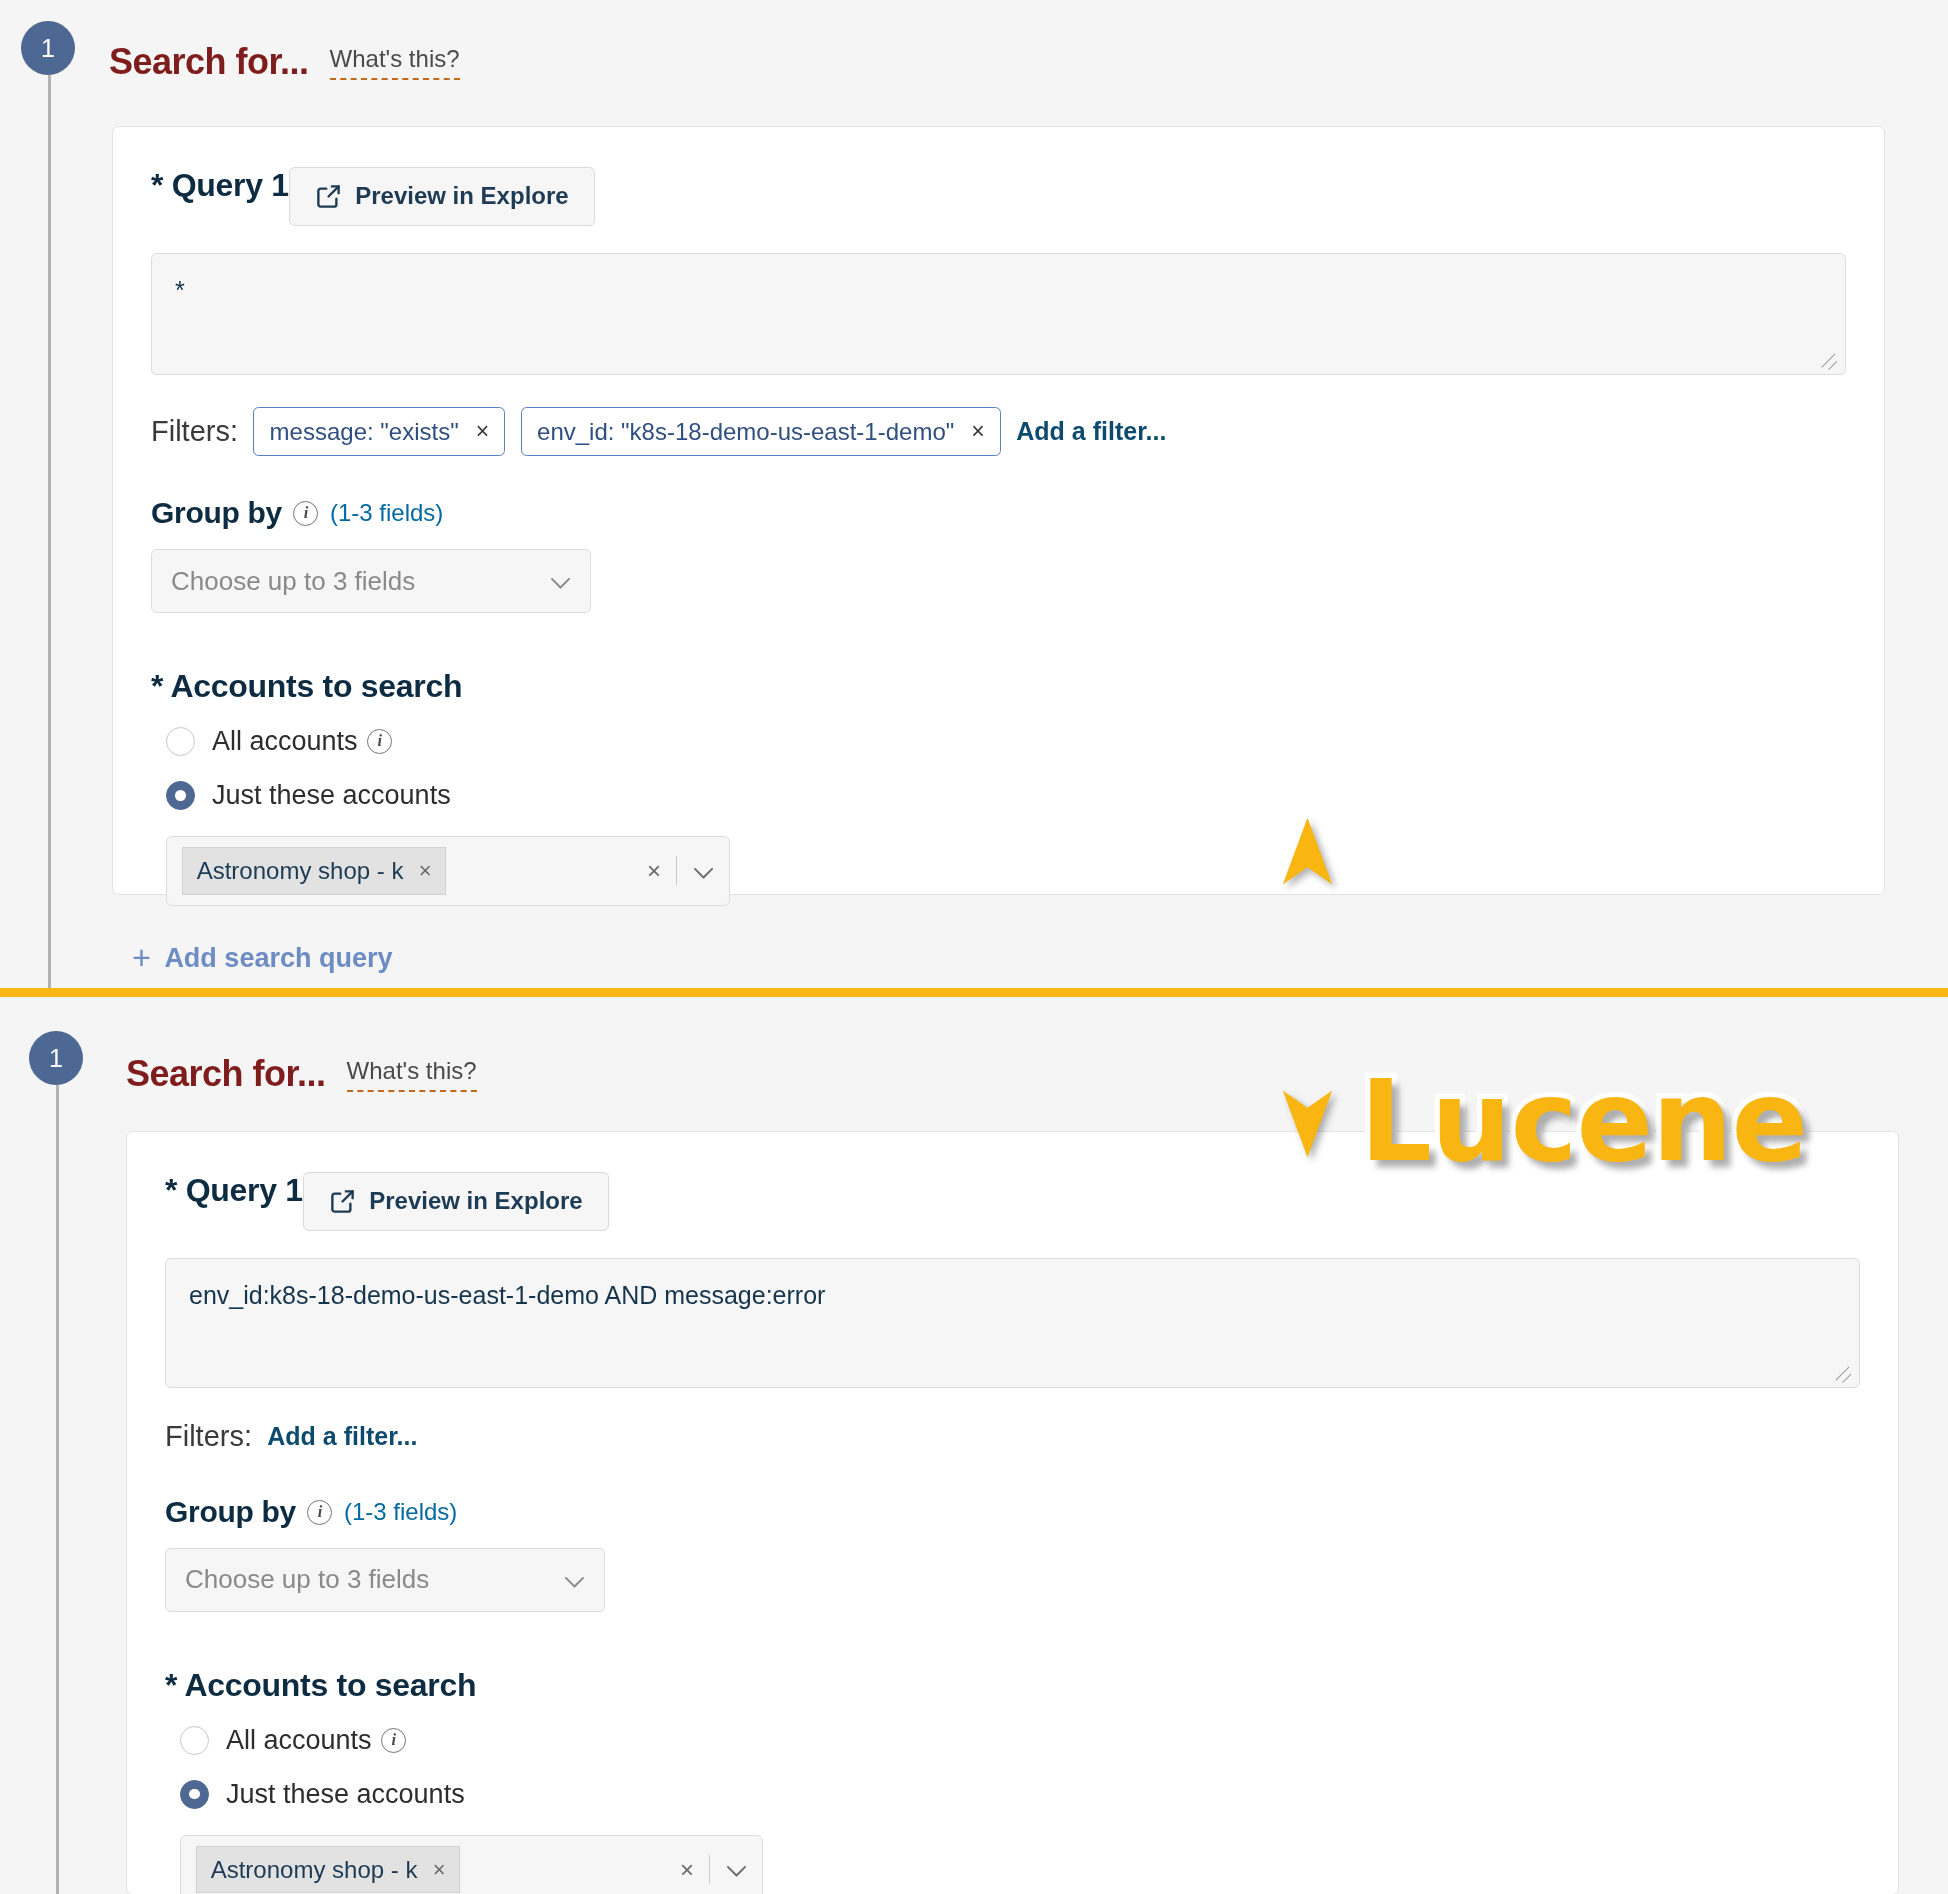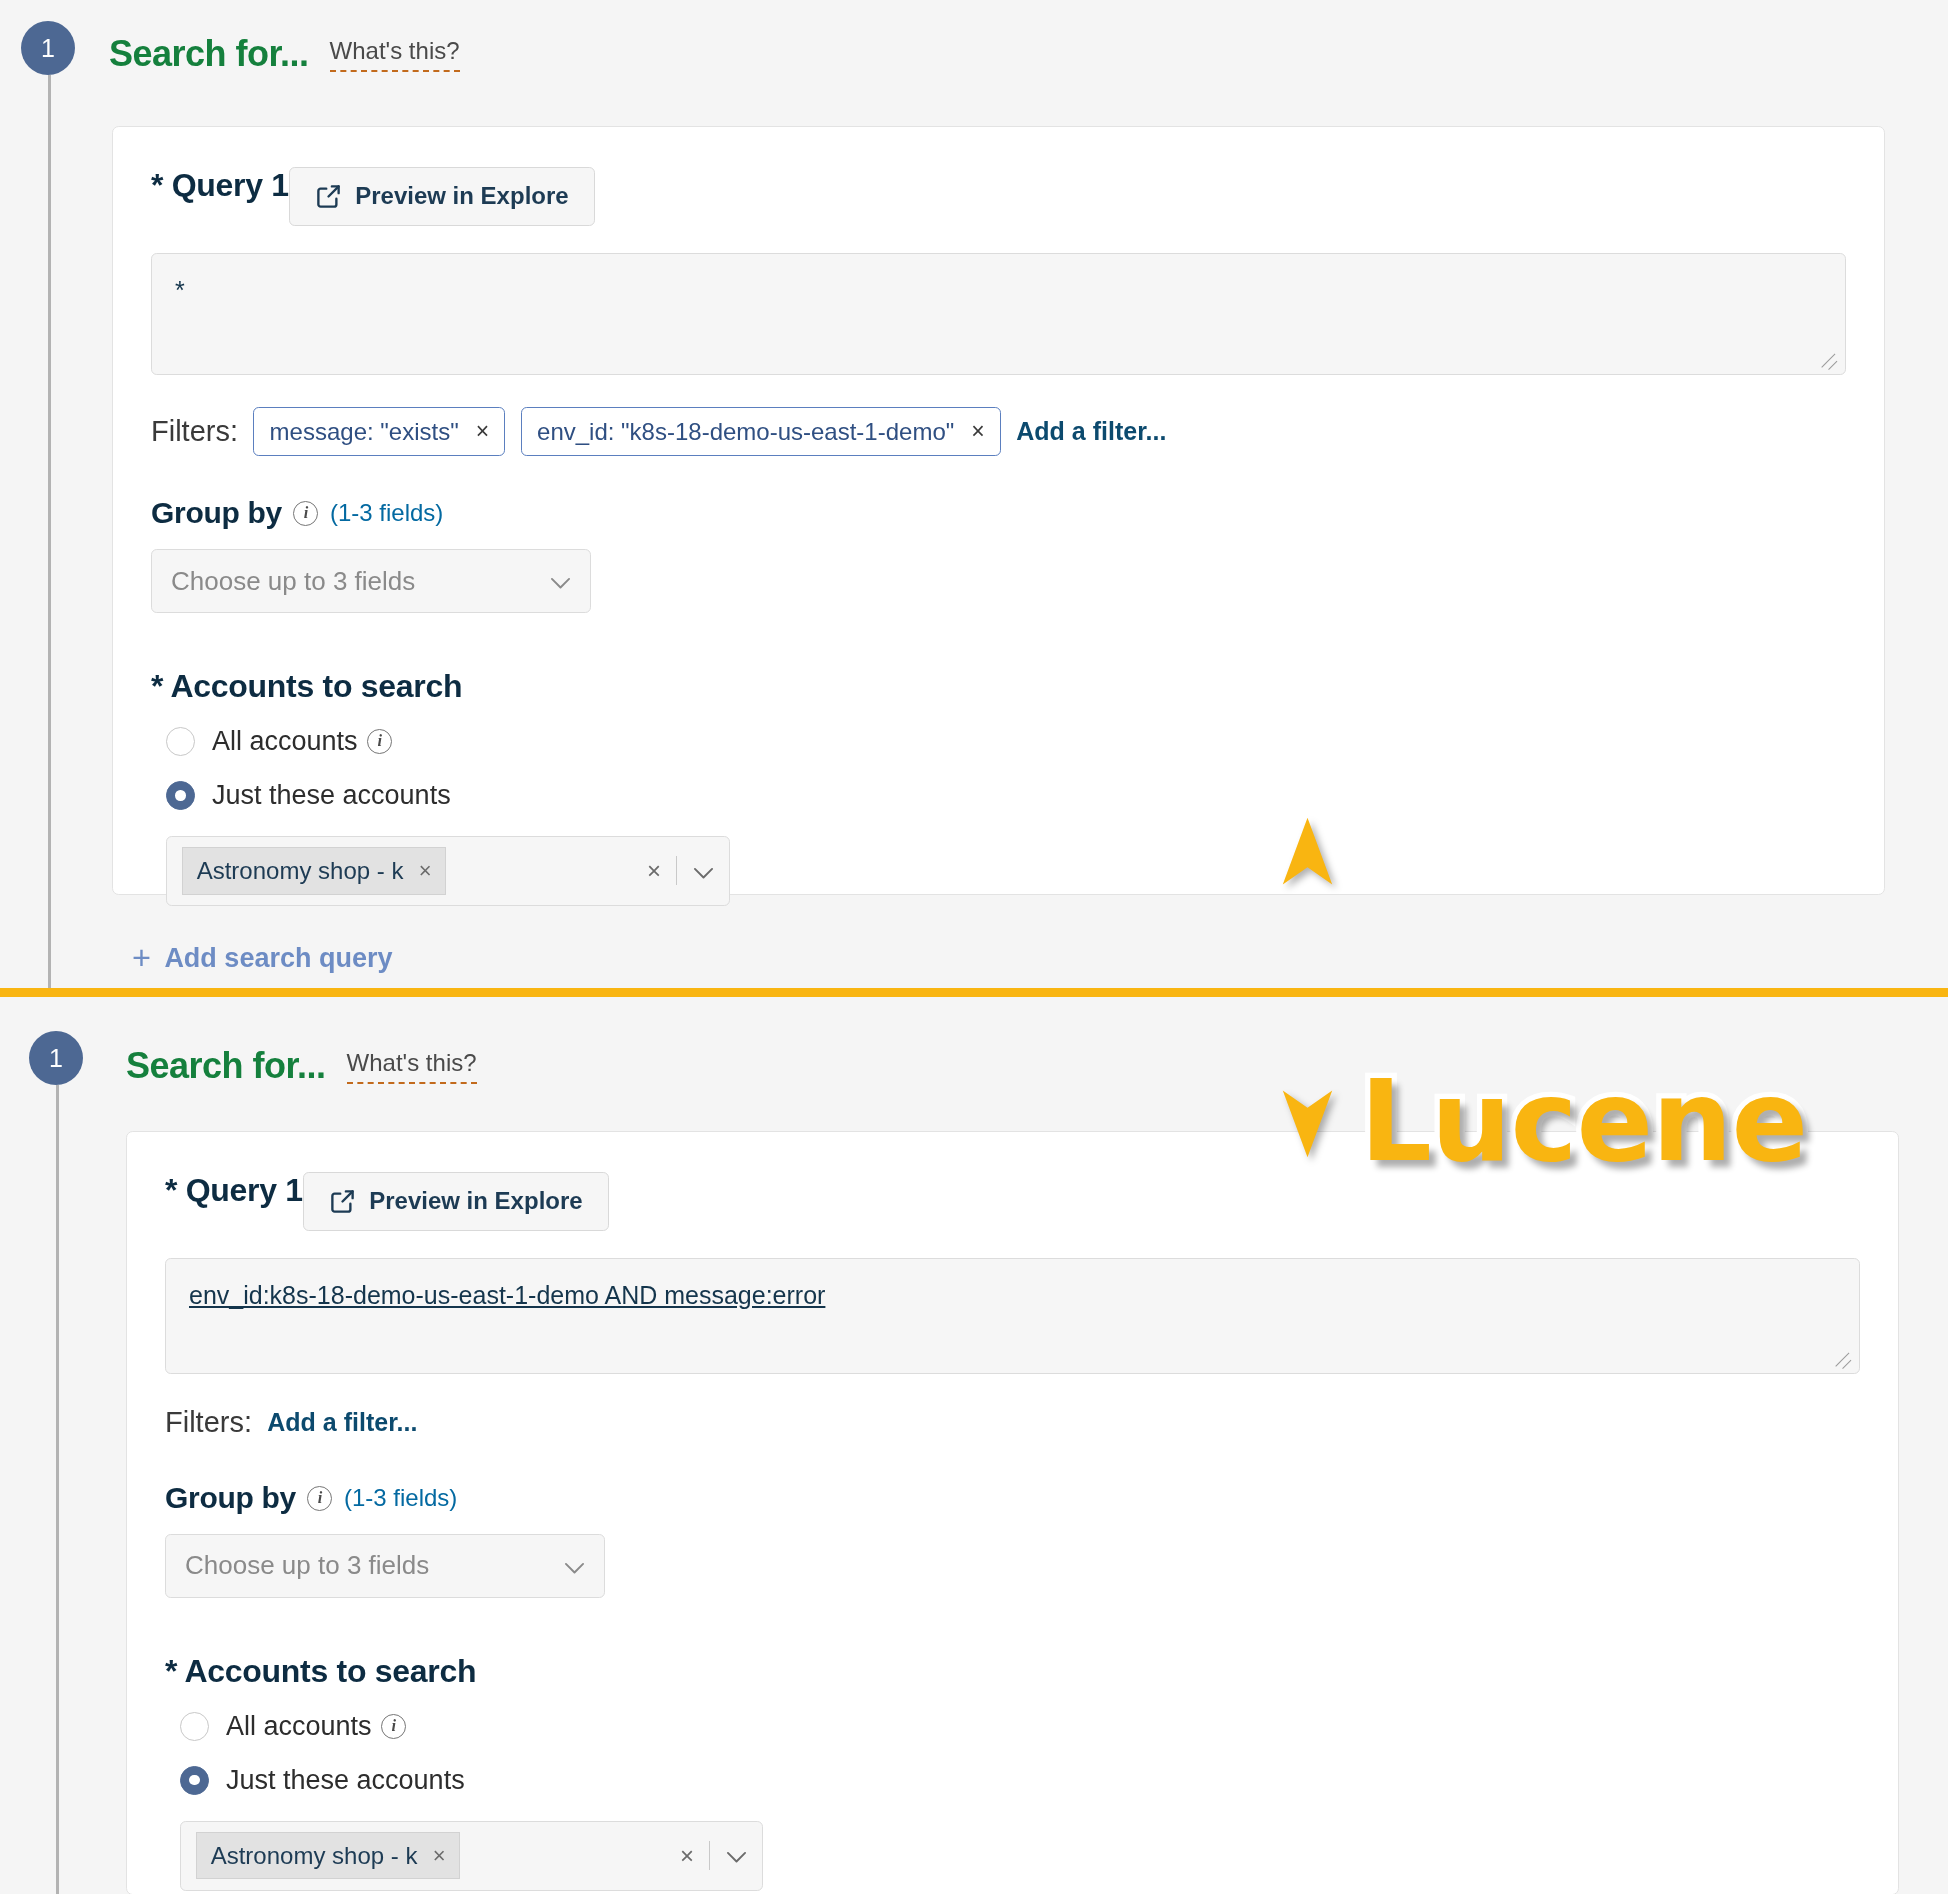--- a/index.html
+++ b/index.html
@@ -22,22 +22,22 @@
     background:#4d6893; color:#ffffff;
     display:flex; align-items:center; justify-content:center;
     font-size:25px; font-weight:400;
     font-family:"Liberation Sans", sans-serif;
   }
   .step-line { width:3.8px; background:#b3b3b3; margin:0 auto; }
 
   
   .sec-head { display:flex; align-items:flex-end; gap:21px; }
   .sec-title {
-    font-size:36px; font-weight:bold; color:#15803d;
-    letter-spacing:-0.5px; line-height:1;
+    font-size:36px; font-weight:bold; color:#7f1d1d;
+    letter-spacing:-0.5px; line-height:1;margin-top:8px;
   }
   .whats-this {
     font-size:24px; color:#4a4a4a;
     border-bottom:2.9px dashed #c26a1c;
     padding-bottom:4.8px; cursor:pointer;
   }
 
   
   .card {
     background:#ffffff;
@@ -287,21 +287,21 @@
           <svg width="27" height="27" viewBox="0 0 24 24" fill="none" stroke="#1d3b54" stroke-width="2.1" stroke-linecap="round" stroke-linejoin="round">
             <path d="M15 3h6v6"></path>
               <path d="M21 3l-9 9"></path>
             <path d="M19 14v5a2 2 0 0 1-2 2H5a2 2 0 0 1-2-2V7a2 2 0 0 1 2-2h5"></path>
           </svg>
         </span>
         <span>Preview in Explore</span>
       </div>
     </div>
 
-    <div class="textarea" style="margin:27px 38px 0 38px; height:116px;text-decoration:underline;">
+    <div class="textarea" style="margin:27px 38px 0 38px; height:130px;">
       <span>env_id:k8s-18-demo-us-east-1-demo AND message:error</span>
       <span class="resize-grip"></span>
     </div>
 
     <div class="filters-row" style="margin:32.5px 38px 0 38px;">
       <span class="filters-label">Filters:</span>
       <span class="link-blue">Add a filter...</span>
     </div>
 
     <div class="gb-head" style="margin:42px 38px 0 38px;">

